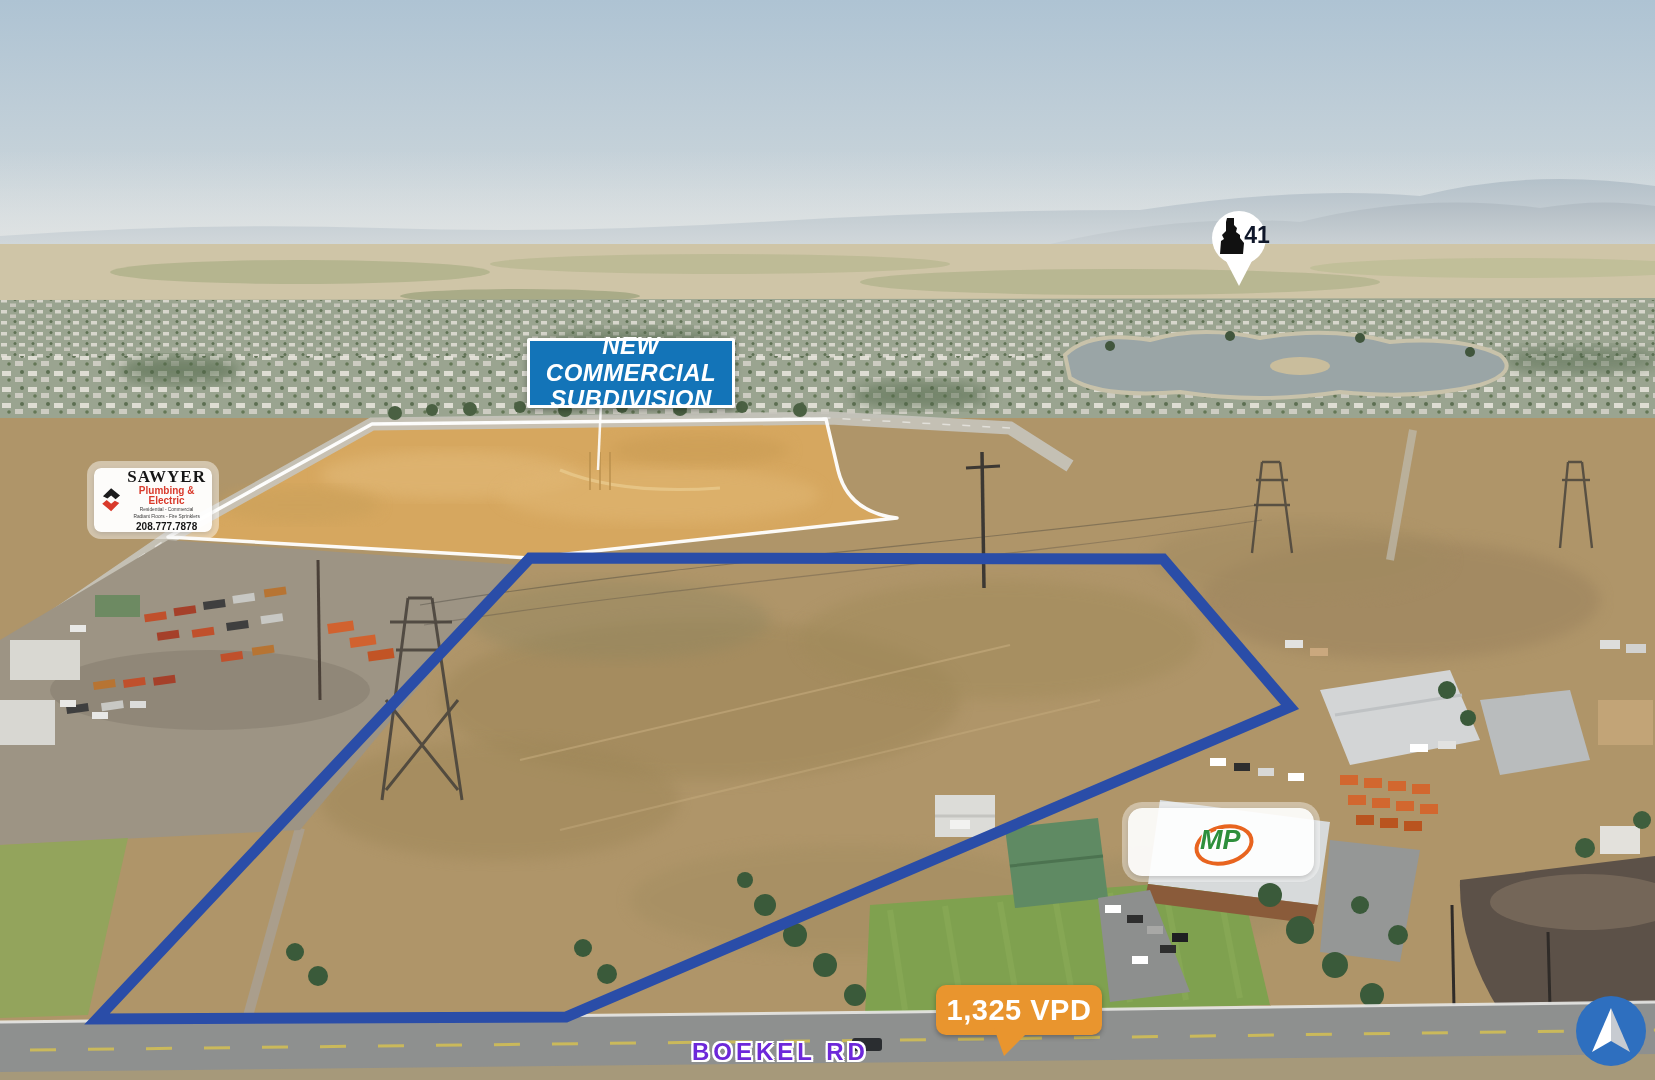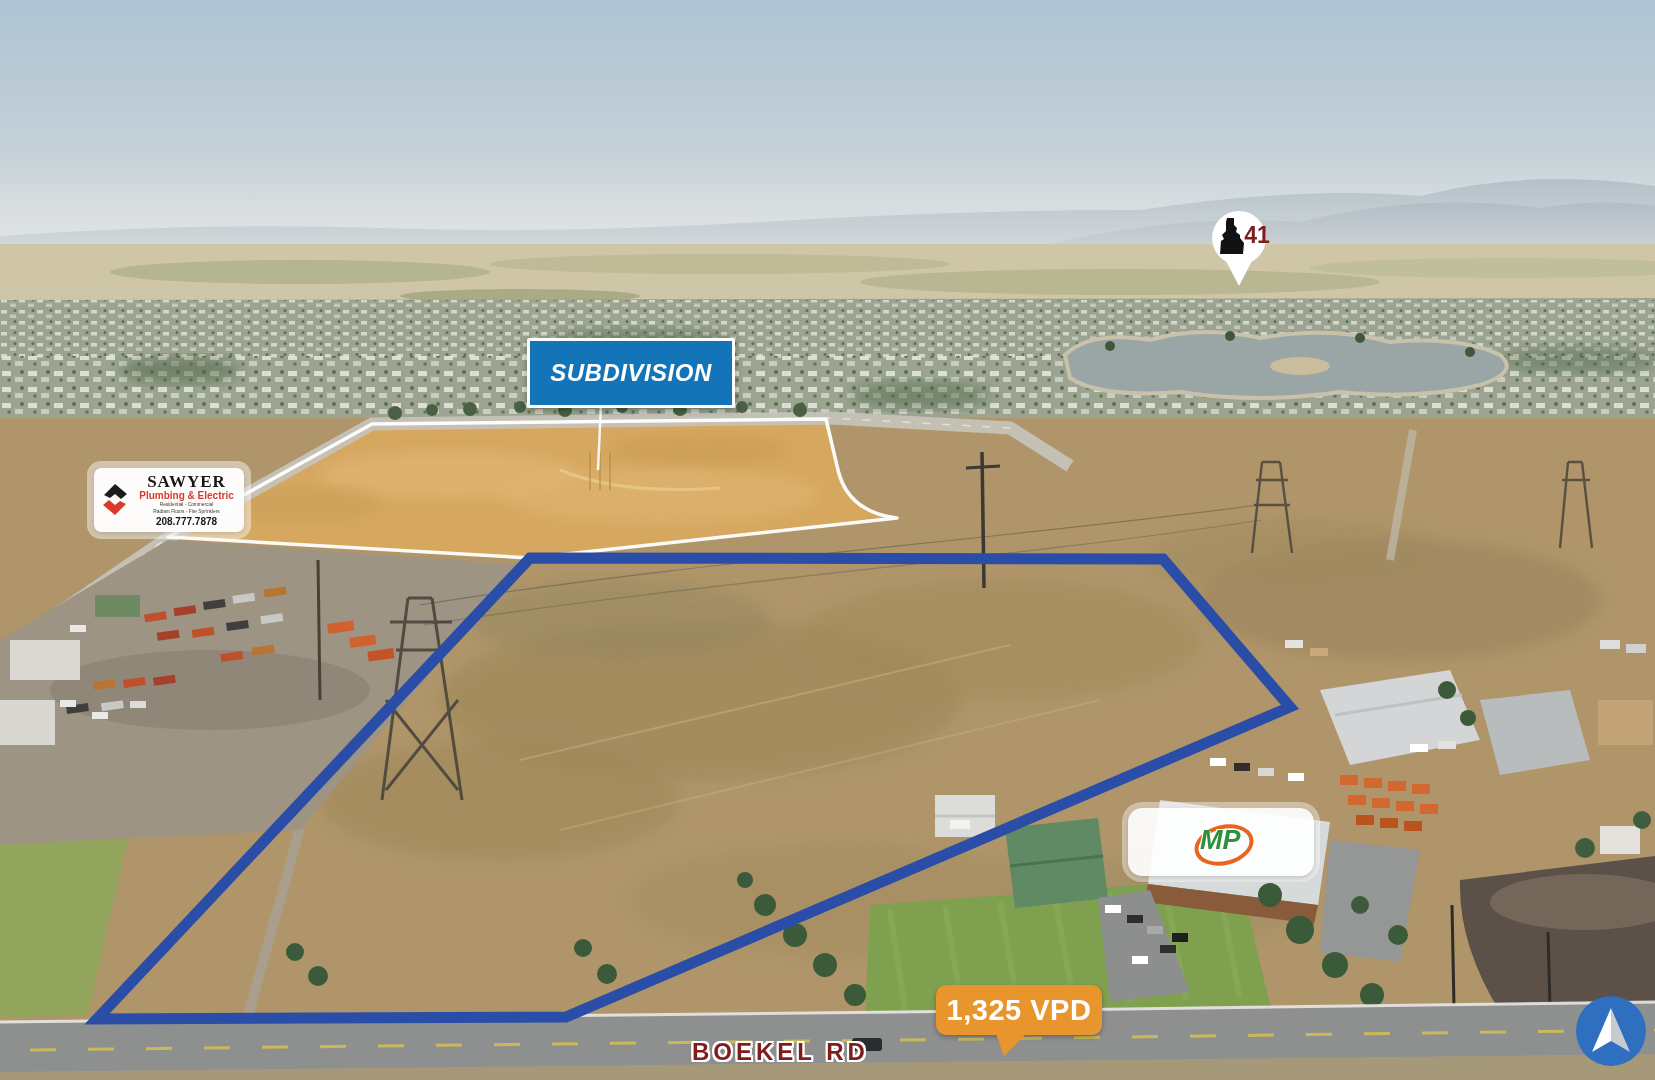--- a/index.html
+++ b/index.html
@@ -17,25 +17,25 @@
     background:#1374b8;border:3px solid #ffffff;border-radius:2px;
     box-shadow:0 2px 6px rgba(0,0,0,.35);
     display:flex;flex-direction:column;align-items:center;justify-content:center;
     color:#fff;font-style:italic;font-weight:bold;font-size:24px;line-height:1.12;
     letter-spacing:.5px;text-align:center;
   }
   
   .hwy-pin{left:1208px;top:210px;width:66px;height:84px;}
   .hwy-pin .route{
     position:absolute;left:36px;top:12px;width:26px;text-align:center;
-    color:#7f1d1d;font-weight:bold;font-size:23px;
+    color:#0f172a;font-weight:bold;font-size:23px;
   }
   
   .sawyer{
-    left:94px;top:468px;width:150px;height:64px;
+    left:94px;top:468px;width:118px;height:64px;
     background:rgba(255,255,255,.97);border-radius:7px;
     box-shadow:0 0 0 7px rgba(255,255,255,.45),0 2px 5px rgba(0,0,0,.3);
     display:flex;align-items:center;padding:19px 6px;box-sizing:border-box;gap:5px;
   }
   .sawyer-text{flex:1;text-align:center;line-height:1;}
   .sawyer-name{font-family:"Liberation Serif", serif;font-weight:bold;font-size:17px;
     letter-spacing:1px;color:#161616;}
   .sawyer-tag{font-size:10px;font-weight:bold;color:#d93a2b;margin-top:1px;}
   .sawyer-svc{font-size:4.8px;color:#3a3a3a;margin-top:2px;}
   .sawyer-phone{font-size:10px;font-weight:bold;color:#161616;margin-top:2px;}
@@ -57,21 +57,21 @@
   
   .vpd{
     left:936px;top:985px;width:166px;height:50px;background:#e9952e;border-radius:10px;
     display:flex;align-items:center;justify-content:center;
     color:#fff;font-weight:bold;font-size:29px;letter-spacing:.5px;
     box-shadow:0 2px 5px rgba(0,0,0,.3);
   }
   .vpd-tail{position:absolute;left:992px;top:1028px;width:44px;height:30px;}
   
   .road-label{
-    left:692px;top:1038px;color:#7f1d1d;font-weight:bold;font-size:24px;letter-spacing:4px;
+    left:692px;top:1038px;color:#6d28d9;font-weight:bold;font-size:24px;letter-spacing:4px;
     text-shadow:-2px -2px 0 #fff,2px -2px 0 #fff,-2px 2px 0 #fff,2px 2px 0 #fff,
                 0 2px 0 #fff,2px 0 0 #fff,0 -2px 0 #fff,-2px 0 0 #fff;
   }
   
   .compass{left:1575px;top:995px;width:72px;height:72px;}
 </style>
 </head>
 <body>
 
 <div id="stage">
@@ -311,20 +311,21 @@
     <rect x="852" y="1038" width="30" height="13" rx="3" fill="#2a2d30"></rect>
   </svg>
 
   <svg id="overlay" viewBox="0 0 1655 1080" preserveAspectRatio="none">
     <path d="M168,537 L372,424 L826,419 L838,470 Q848,512 897,518 L530,558 Z" fill="none" stroke="#ffffff" stroke-width="3.5" stroke-linejoin="round" opacity=".95"></path>
     <line x1="601" y1="403" x2="598" y2="470" stroke="#ffffff" stroke-width="2.5" opacity=".9"></line>
     <path d="M530,558 L1163,559 L1290,707 L566,1017 L97,1019 Z" fill="none" stroke="#2a4da8" stroke-width="11" stroke-linejoin="miter"></path>
   </svg>
 
   <div class="abs sub-sign">
+    <span>NEW COMMERCIAL</span>
     <span>SUBDIVISION</span>
   </div>
 
   <div class="abs hwy-pin">
     <svg width="66" height="84" viewBox="0 0 66 84">
       <polygon points="17,49 45,49 31,76" fill="#ffffff"></polygon>
       <circle cx="31" cy="28" r="27" fill="#ffffff"></circle>
       <path fill="#111111" d="M19,8 L26,8 L26,15 L29,18 L28,22 L32,25 L32,28 L36,33 L35,44 L12,44 L13,31 L16,29 L14,25 L18,21 L18,12 Z"></path>
     </svg>
     <span class="route">41</span>

